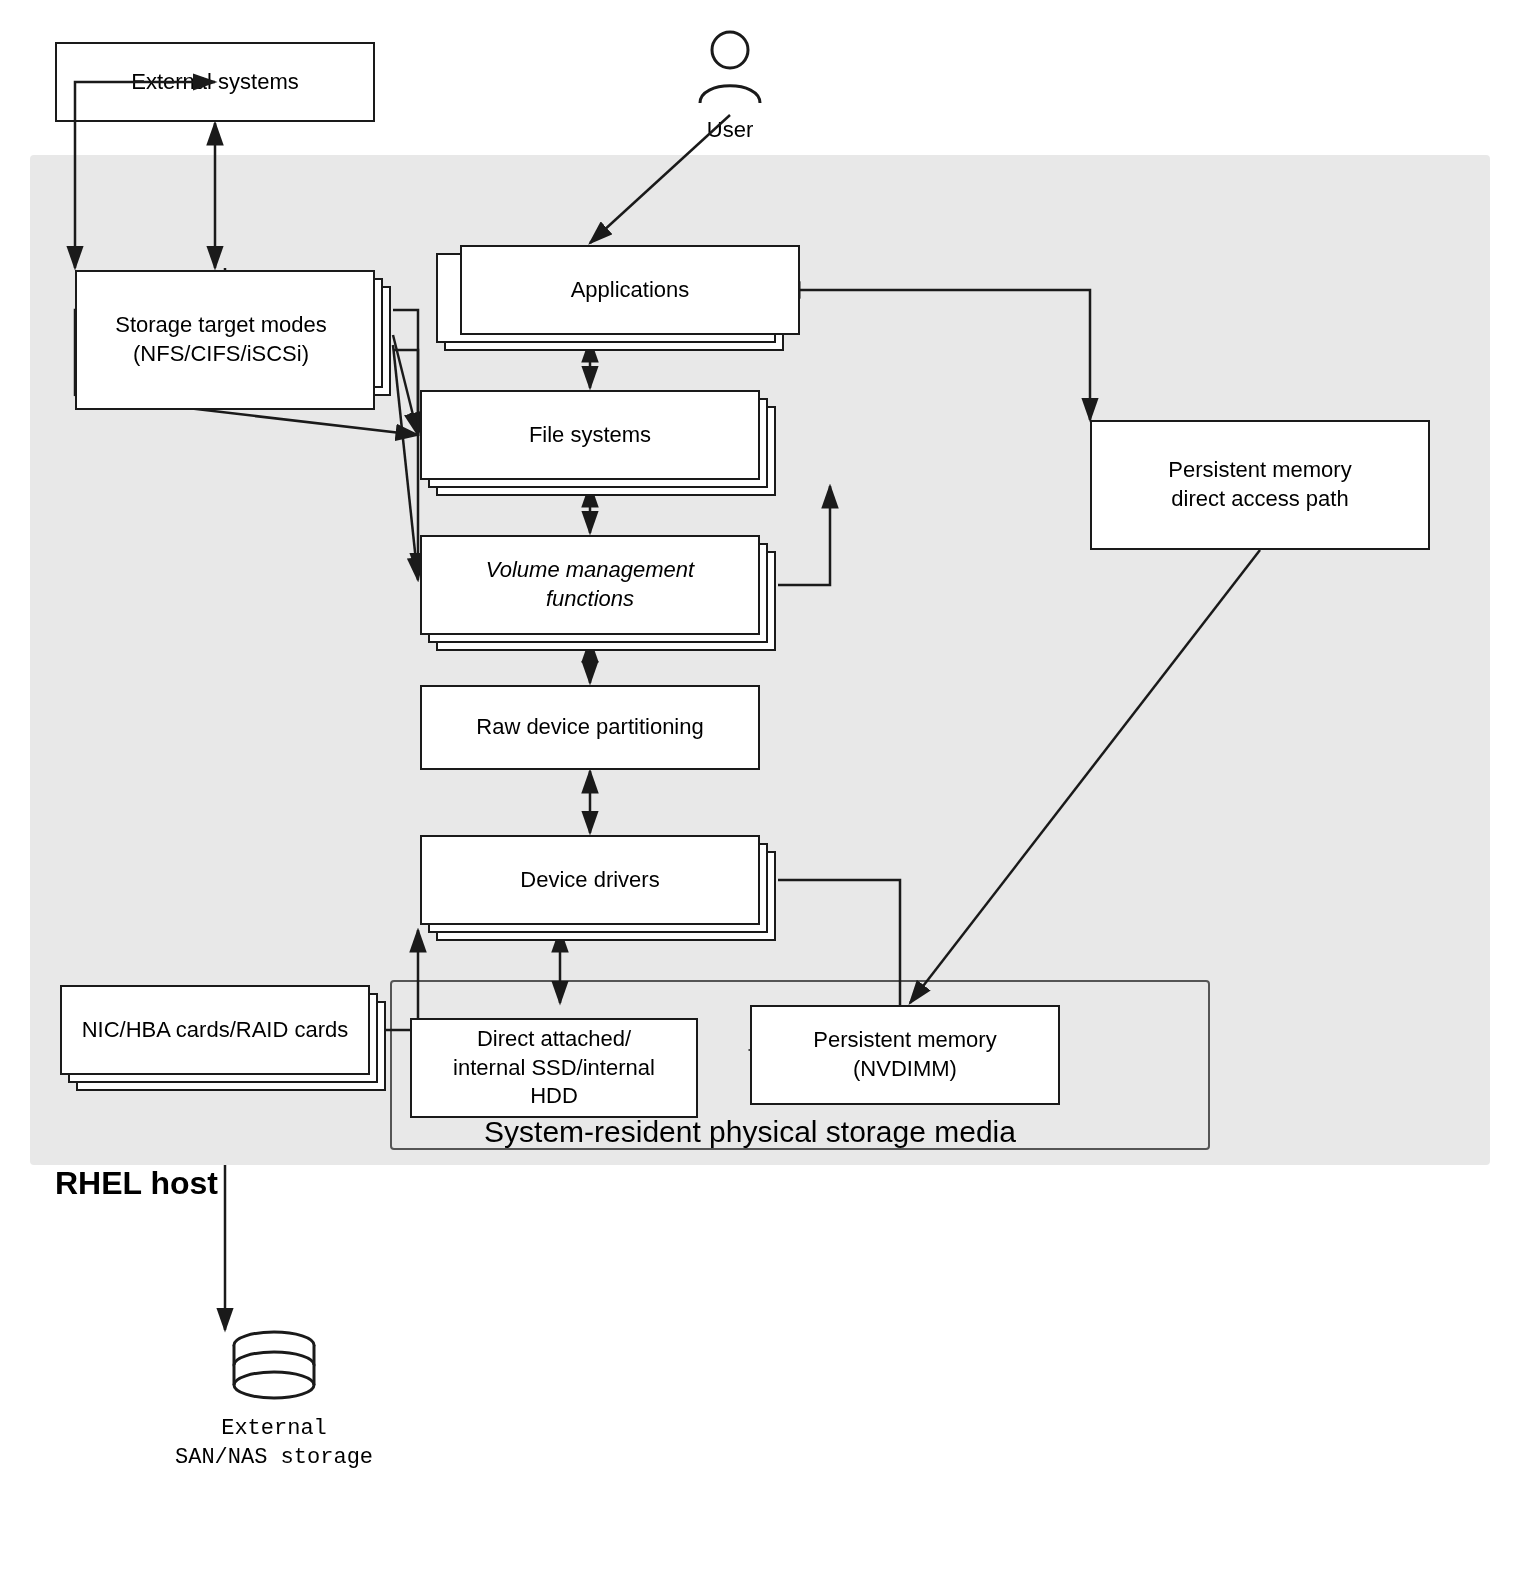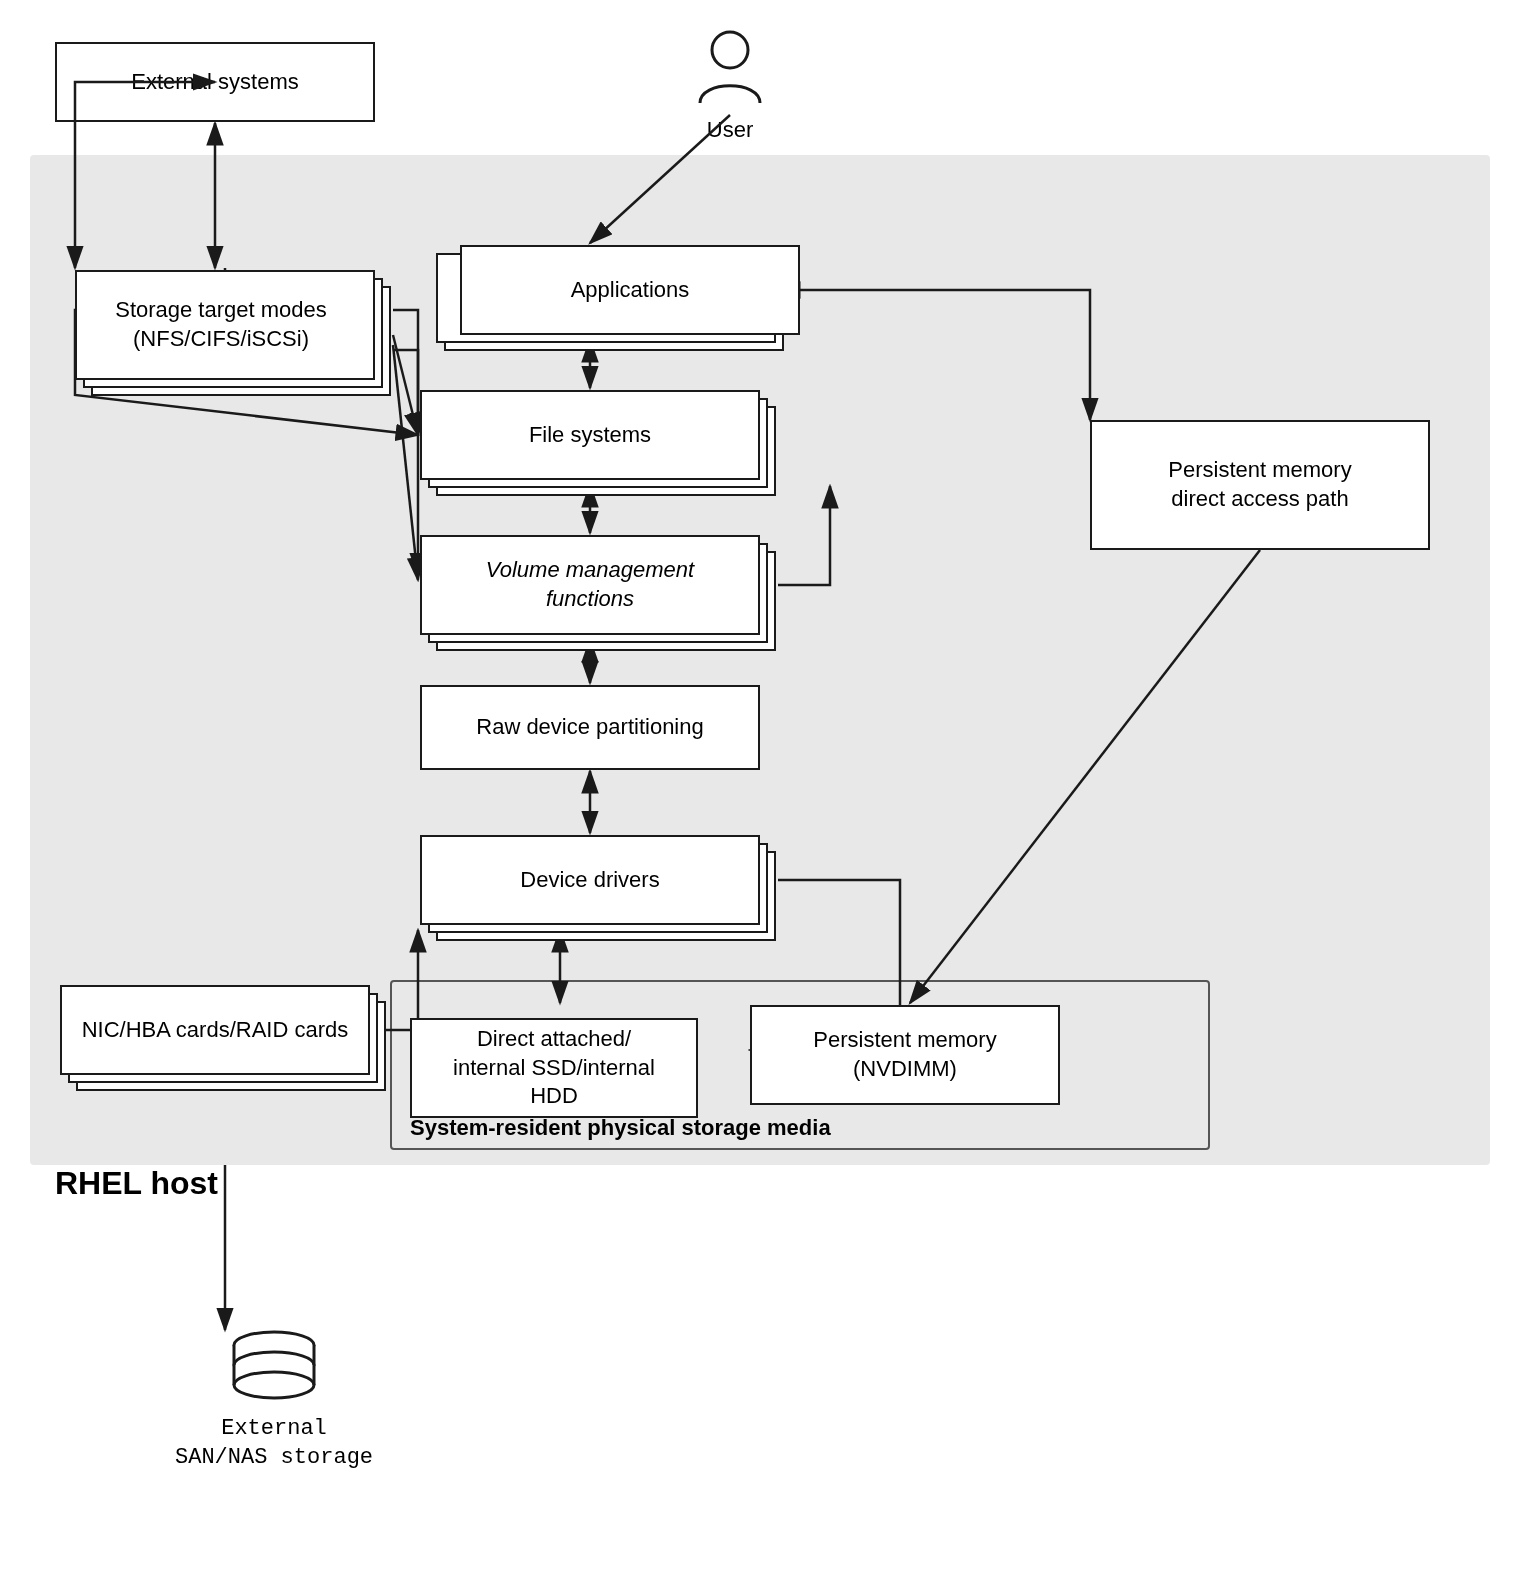--- a/index.html
+++ b/index.html
@@ -78,21 +78,21 @@
     <svg viewBox="0 0 70 80" fill="none" xmlns="http://www.w3.org/2000/svg">
       <circle cx="35" cy="22" r="18" stroke="#1a1a1a" stroke-width="3" fill="none"></circle>
       <path d="M5 75 C5 52 65 52 65 75" stroke="#1a1a1a" stroke-width="3" fill="none"></path>
     </svg>
     <span style="font-size:22px; margin-top:9px;">User</span>
   </div>
 
   <div style="position:absolute; left:75px; top:270px; z-index:2;">
     <div style="position:absolute; background:#fff; border:2px solid #1a1a1a; width:300px; height:110px; top:16px; left:16px;"></div>
     <div style="position:absolute; background:#fff; border:2px solid #1a1a1a; width:300px; height:110px; top:8px; left:8px;"></div>
-    <div class="box" style="position:relative; width:300px; height:110px; z-index:3;padding-left:8px;">
+    <div class="box" style="position:relative; width:300px; height:140px; z-index:3;padding-left:8px;">
       <span style="white-space:pre-line;">Storage target modes
 (NFS/CIFS/iSCSi)</span>
     </div>
   </div>
 
   <div style="position:absolute; left:428px; top:245px; z-index:2;padding-left:32px;">
     <div style="position:absolute; background:#fff; border:2px solid #1a1a1a; width:340px; height:90px; top:16px; left:16px;"></div>
     <div style="position:absolute; background:#fff; border:2px solid #1a1a1a; width:340px; height:90px; top:8px; left:8px;"></div>
     <div class="box" style="position:relative; width:340px; height:90px; z-index:3;">
       <span>Applications</span>
@@ -144,21 +144,21 @@
   <div class="box" style="left:750px; top:1005px; width:310px; height:100px; z-index:3;">
     <span style="white-space:pre-line;">Persistent memory
 (NVDIMM)</span>
   </div>
 
   <div class="box" style="left:1090px; top:420px; width:340px; height:130px; z-index:2;">
     <span style="white-space:pre-line;">Persistent memory
 direct access path</span>
   </div>
 
-  <div style="position:absolute; left:410px; top:1115px; width:680px; font-size:22px; font-weight:700; z-index:4;">
+  <div style="position:absolute; left:410px; top:1115px; width:680px; text-align:center; font-size:30px; font-weight:400; z-index:4;">
     <span>System-resident physical storage media</span>
   </div>
 
   <div style="position:absolute; left:55px; top:1165px; font-size:32px; font-weight:700;">
     <span>RHEL host</span>
   </div>
 
   <div class="db-icon" style="left:175px; top:1330px;">
     <svg width="100" height="80" viewBox="0 0 100 80" fill="none" xmlns="http://www.w3.org/2000/svg">
 

